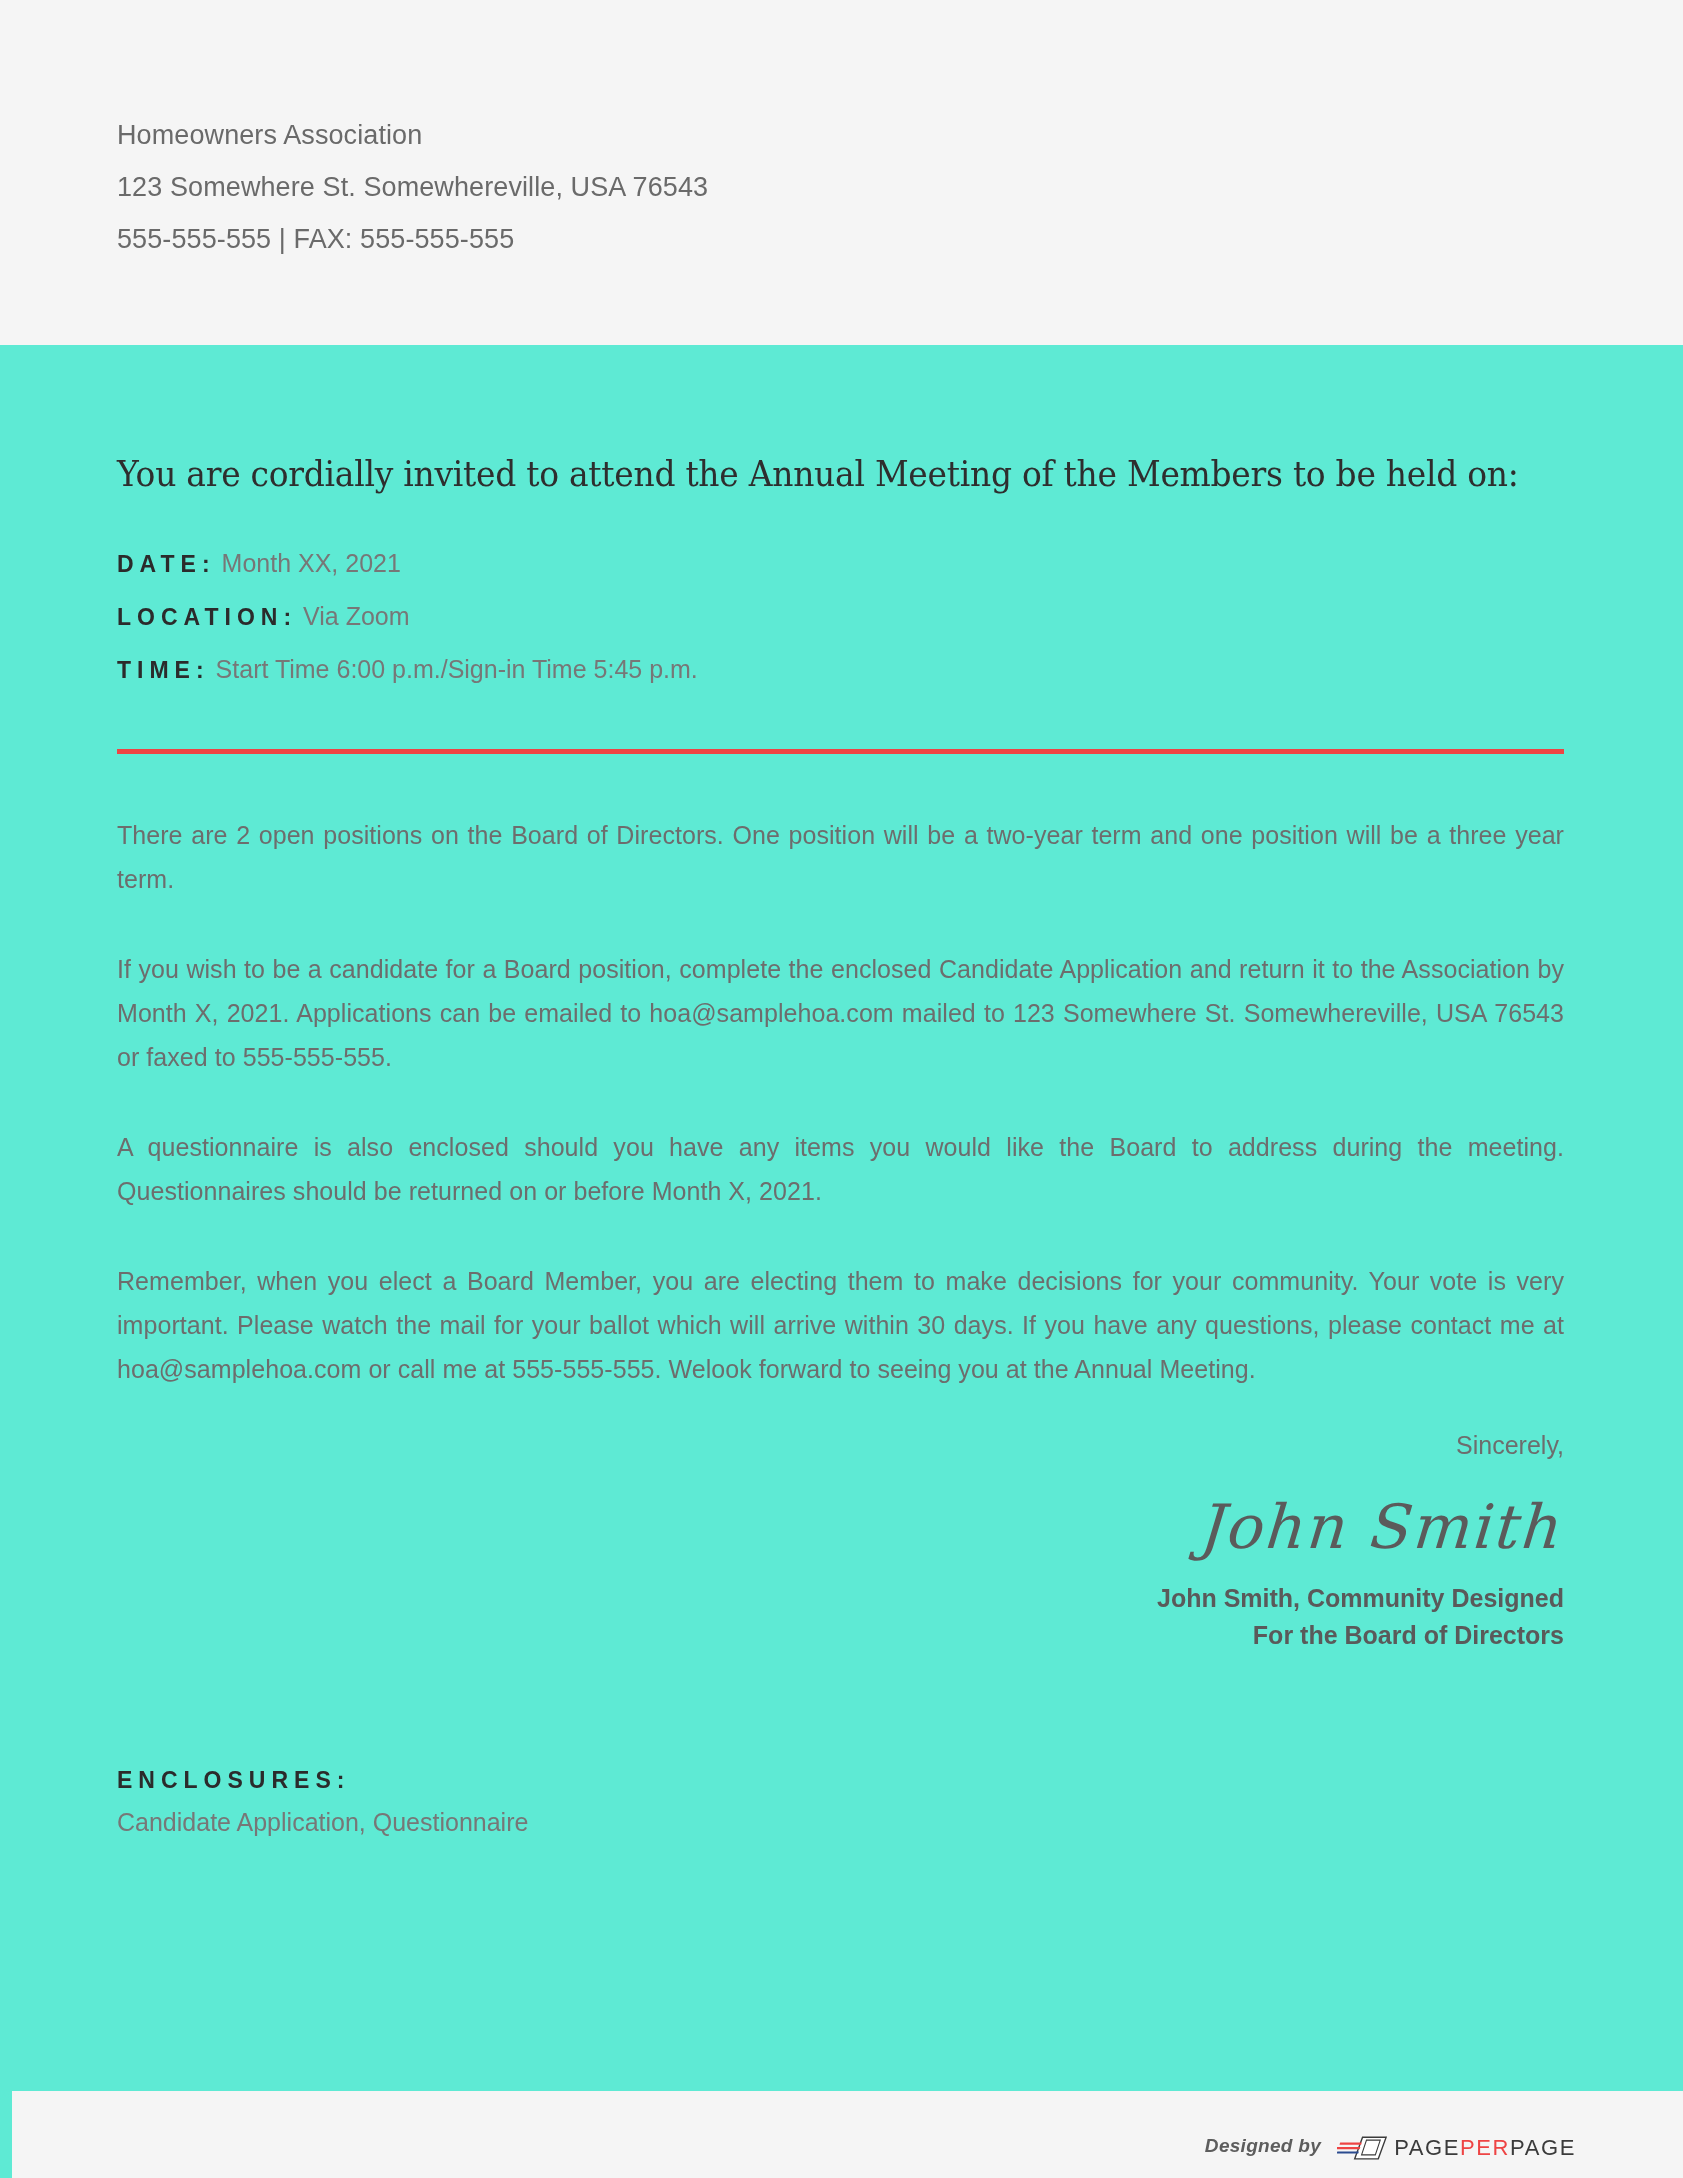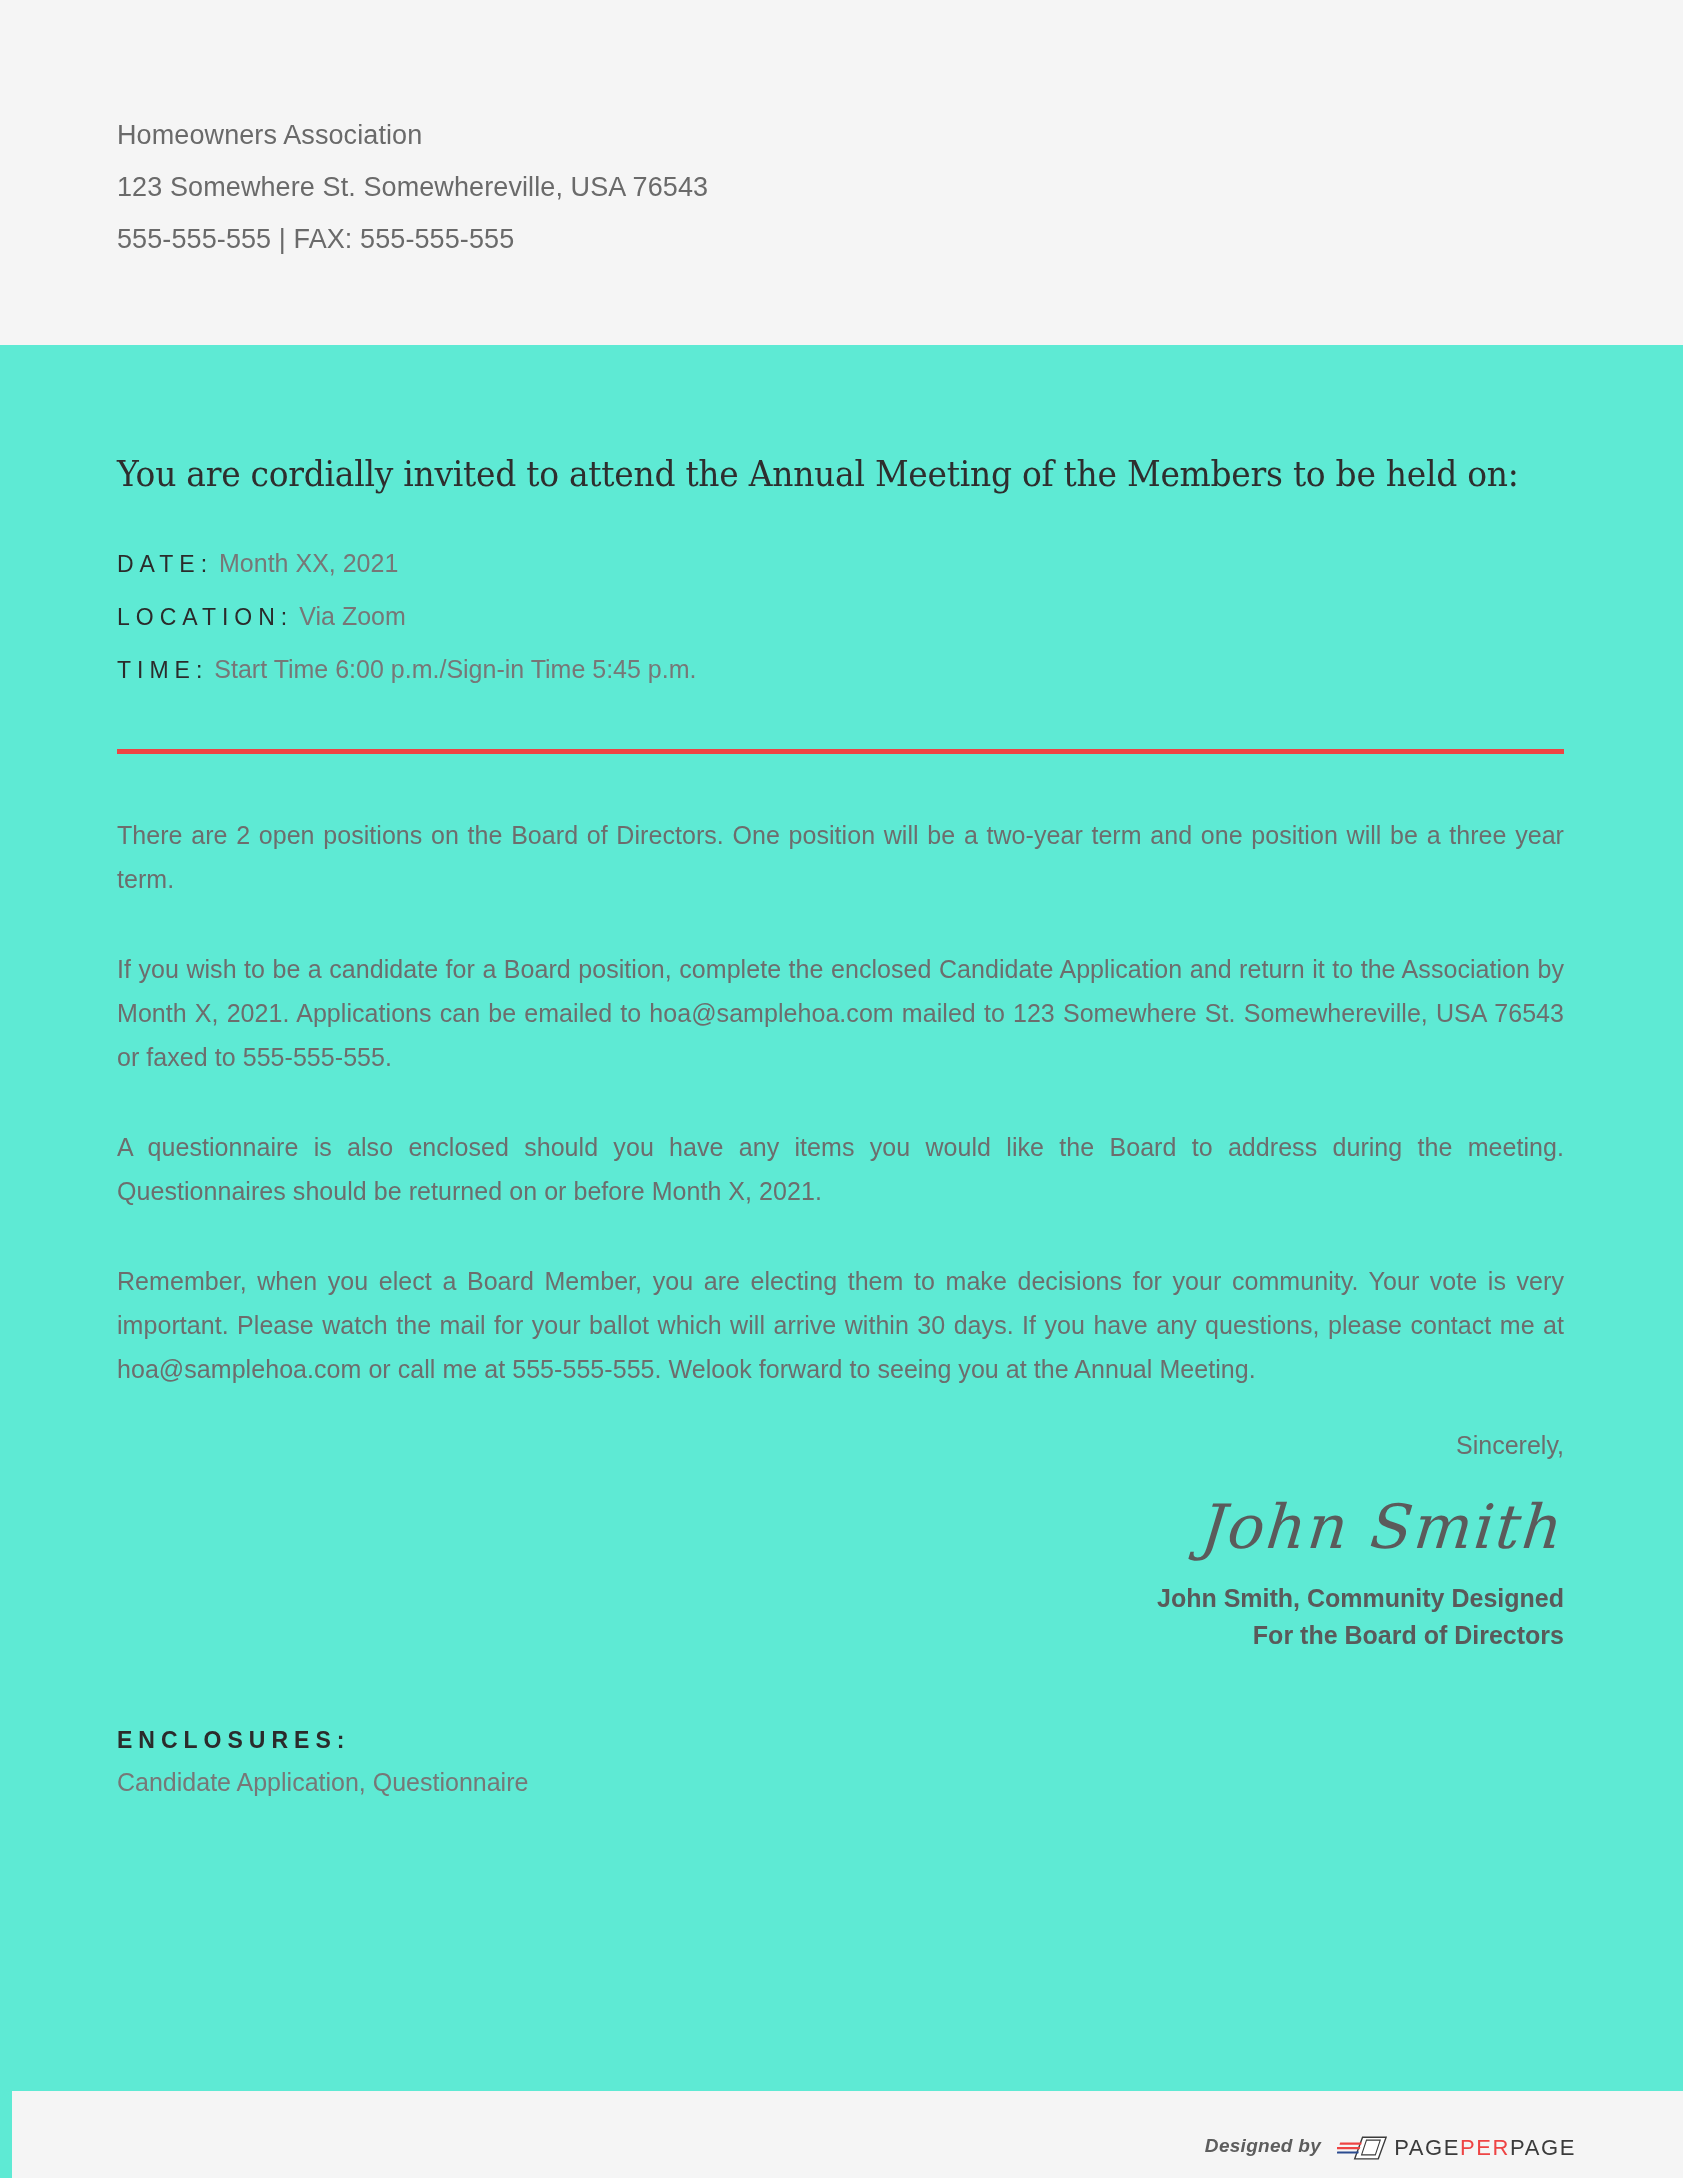--- a/index.html
+++ b/index.html
@@ -72,21 +72,21 @@
   .detail-row {
     margin-bottom: 24px;
     font-size: 0;
     white-space: nowrap;
   }
   .detail-row:last-child { margin-bottom: 0; }
 
   .detail-label {
     display: inline-block;
     font-size: 23px;
-    font-weight: 400;
+    font-weight: 700;
     color: #2b2b2b;
     letter-spacing: 6px;
     vertical-align: baseline;
   }
   .detail-value {
     display: inline-block;
     font-size: 25px;
     font-weight: 400;
     color: #777777;
     vertical-align: baseline;
@@ -147,21 +147,21 @@
   }
   .signer-sub {
     font-size: 25px;
     font-weight: 700;
     color: #5a5a5a;
     line-height: 37px;
   }
 
   
   .enclosures {
-    margin-top: 66px;
+    margin-top: 106px;
   }
   .enc-label {
     font-size: 23px;
     font-weight: 700;
     color: #2b2b2b;
     letter-spacing: 6px;
     line-height: 40px;
   }
   .enc-value {
     font-size: 25px;

